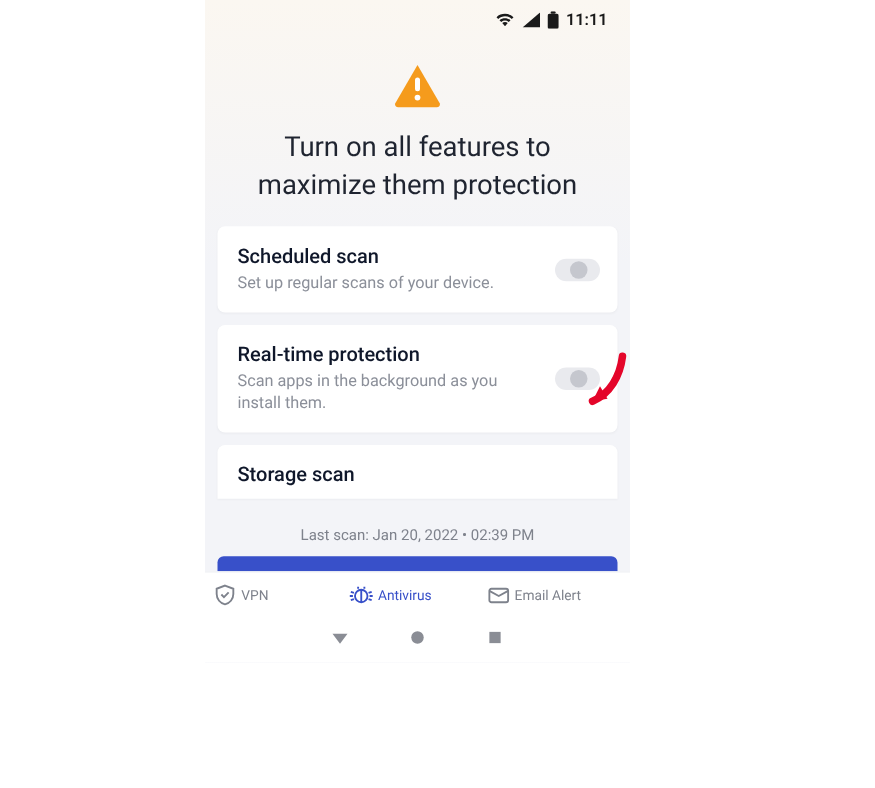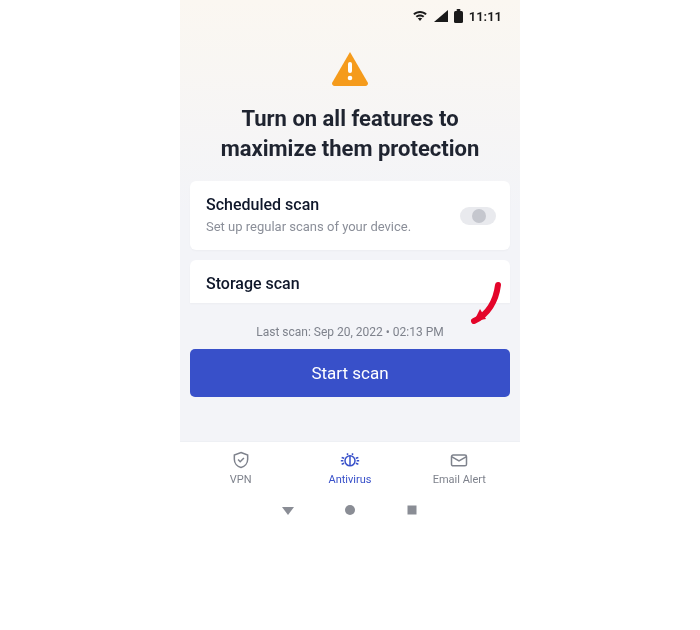--- a/index.html
+++ b/index.html
@@ -1,41 +1,41 @@
 <!DOCTYPE html>
 <html><head>
 <meta charset="utf-8">
 <style>
   html,body{margin:0;padding:0;width:700px;height:630px;background:#fff;font-family:-apple-system,BlinkMacSystemFont,"Segoe UI",Roboto,Arial,sans-serif;}
   .stage{position:relative;width:700px;height:630px;}
-  .phone{position:absolute;left:180px;top:0;width:340px;height:530px;background:linear-gradient(180deg,#fbf7f1 0%,#f3f4f8 40%,#f3f4f8 100%);overflow:hidden;}
+  .phone{position:absolute;left:164px;top:0;width:340px;height:530px;background:linear-gradient(180deg,#fbf7f1 0%,#f3f4f8 40%,#f3f4f8 100%);overflow:hidden;}
   
   .statusbar{height:28px;display:flex;justify-content:flex-end;align-items:center;gap:6px;padding:2px 18px 0 0;color:#1a1a1a;font-size:13px;font-weight:600;}
   .statusbar svg{display:block;}
   
   .hero{padding:20px 20px 18px;text-align:center;}
   .hero .tri{display:block;margin:0 auto 14px;}
-  .hero h1{margin:0;font-size:22px;line-height:1.35;font-weight:700;color:#1f2430;}
+  .hero h1{margin:0;font-size:22px;line-height:1.35;font-weight:400;color:#1f2430;}
   
   .cards{padding:0 10px;}
   .card{position:relative;background:#ffffff;border-radius:6px;margin:0 0 10px;padding:14px 64px 14px 16px;box-shadow:0 1px 2px rgba(0,0,0,0.03);}
   .card .title{font-size:16px;font-weight:500;color:#0f172a;margin:0 0 4px;}
   .card .desc{font-size:13px;line-height:1.35;color:#8b8f99;margin:0;}
   .toggle{position:absolute;right:14px;top:50%;transform:translateY(-50%);width:36px;height:18px;border-radius:10px;background:#e9eaee;}
   .toggle .knob{position:absolute;left:12px;top:2px;width:14px;height:14px;border-radius:50%;background:#c5c7ce;}
   
   .card.cut{border-bottom-left-radius:0;border-bottom-right-radius:0;margin-bottom:0;padding-bottom:6px;}
   .fade{height:14px;background:linear-gradient(180deg,rgba(243,244,248,0) 0%,#f3f4f8 100%);margin:-6px 10px 0;}
   
   .lastscan{text-align:center;font-size:12px;color:#7e828c;padding:14px 0 10px;}
   
   .cta{margin:0 10px;background:#3850c9;color:#fff;text-align:center;font-size:17px;font-weight:400;border-radius:5px;padding:14px 0;cursor:pointer;}
   
   .nav{position:absolute;left:0;right:0;bottom:38px;background:#ffffff;display:flex;justify-content:space-around;align-items:flex-end;padding:8px 6px 6px;border-top:1px solid #eef0f4;}
-  .nav .item{flex:1;text-align:center;font-size:11px;color:#7e828c;display:flex;flex-direction:column;align-items:center;gap:3px;cursor:pointer;}
+  .nav .item{flex:1;text-align:center;font-size:11px;color:#7e828c;display:flex;align-items:center;gap:3px;cursor:pointer;}
   .nav .item.active{color:#3850c9;}
   .nav .item svg{display:block;}
   
   .softkeys{position:absolute;left:0;right:0;bottom:0;height:38px;background:#ffffff;display:flex;justify-content:center;align-items:center;gap:48px;}
   .softkeys .sk{color:#8a8d95;}
   
   .arrow{position:absolute;pointer-events:none;}
 </style>
 </head>
 <body>
@@ -80,28 +80,35 @@
     <div class="cards">
 
       <div class="card">
         <div class="title">Scheduled scan</div>
         <div class="desc">Set up regular scans of your device.</div>
         <div class="toggle">
             <div class="knob"></div>
           </div>
       </div>
 
+      <div class="card">
+        <div class="title">Real-time protection</div>
+        <div class="desc">Scan apps in the background as you install them.</div>
+        <div class="toggle">
+            <div class="knob"></div>
+          </div>
+      </div>
 
       <div class="card cut">
         <div class="title">Storage scan</div>
       </div>
       <div class="fade"></div>
     </div>
 
-    <div class="lastscan">Last scan: Sep 20, 2022 • 02:13 PM</div>
+    <div class="lastscan">Last scan: Jan 20, 2022 • 02:39 PM</div>
 
     <div class="cta">Start scan</div>
 
     <div class="nav">
       <div class="item">
         <span>
           <svg width="20" height="20" viewBox="0 0 24 24" fill="none" stroke="#7e828c" stroke-width="1.8">
               <path d="M12 3 L20 6 V11 C20 16 16.5 20 12 21 C7.5 20 4 16 4 11 V6 Z"></path>
               <path d="M8.5 11.5 L11 14 L15.5 9.5"></path>
             </svg>

